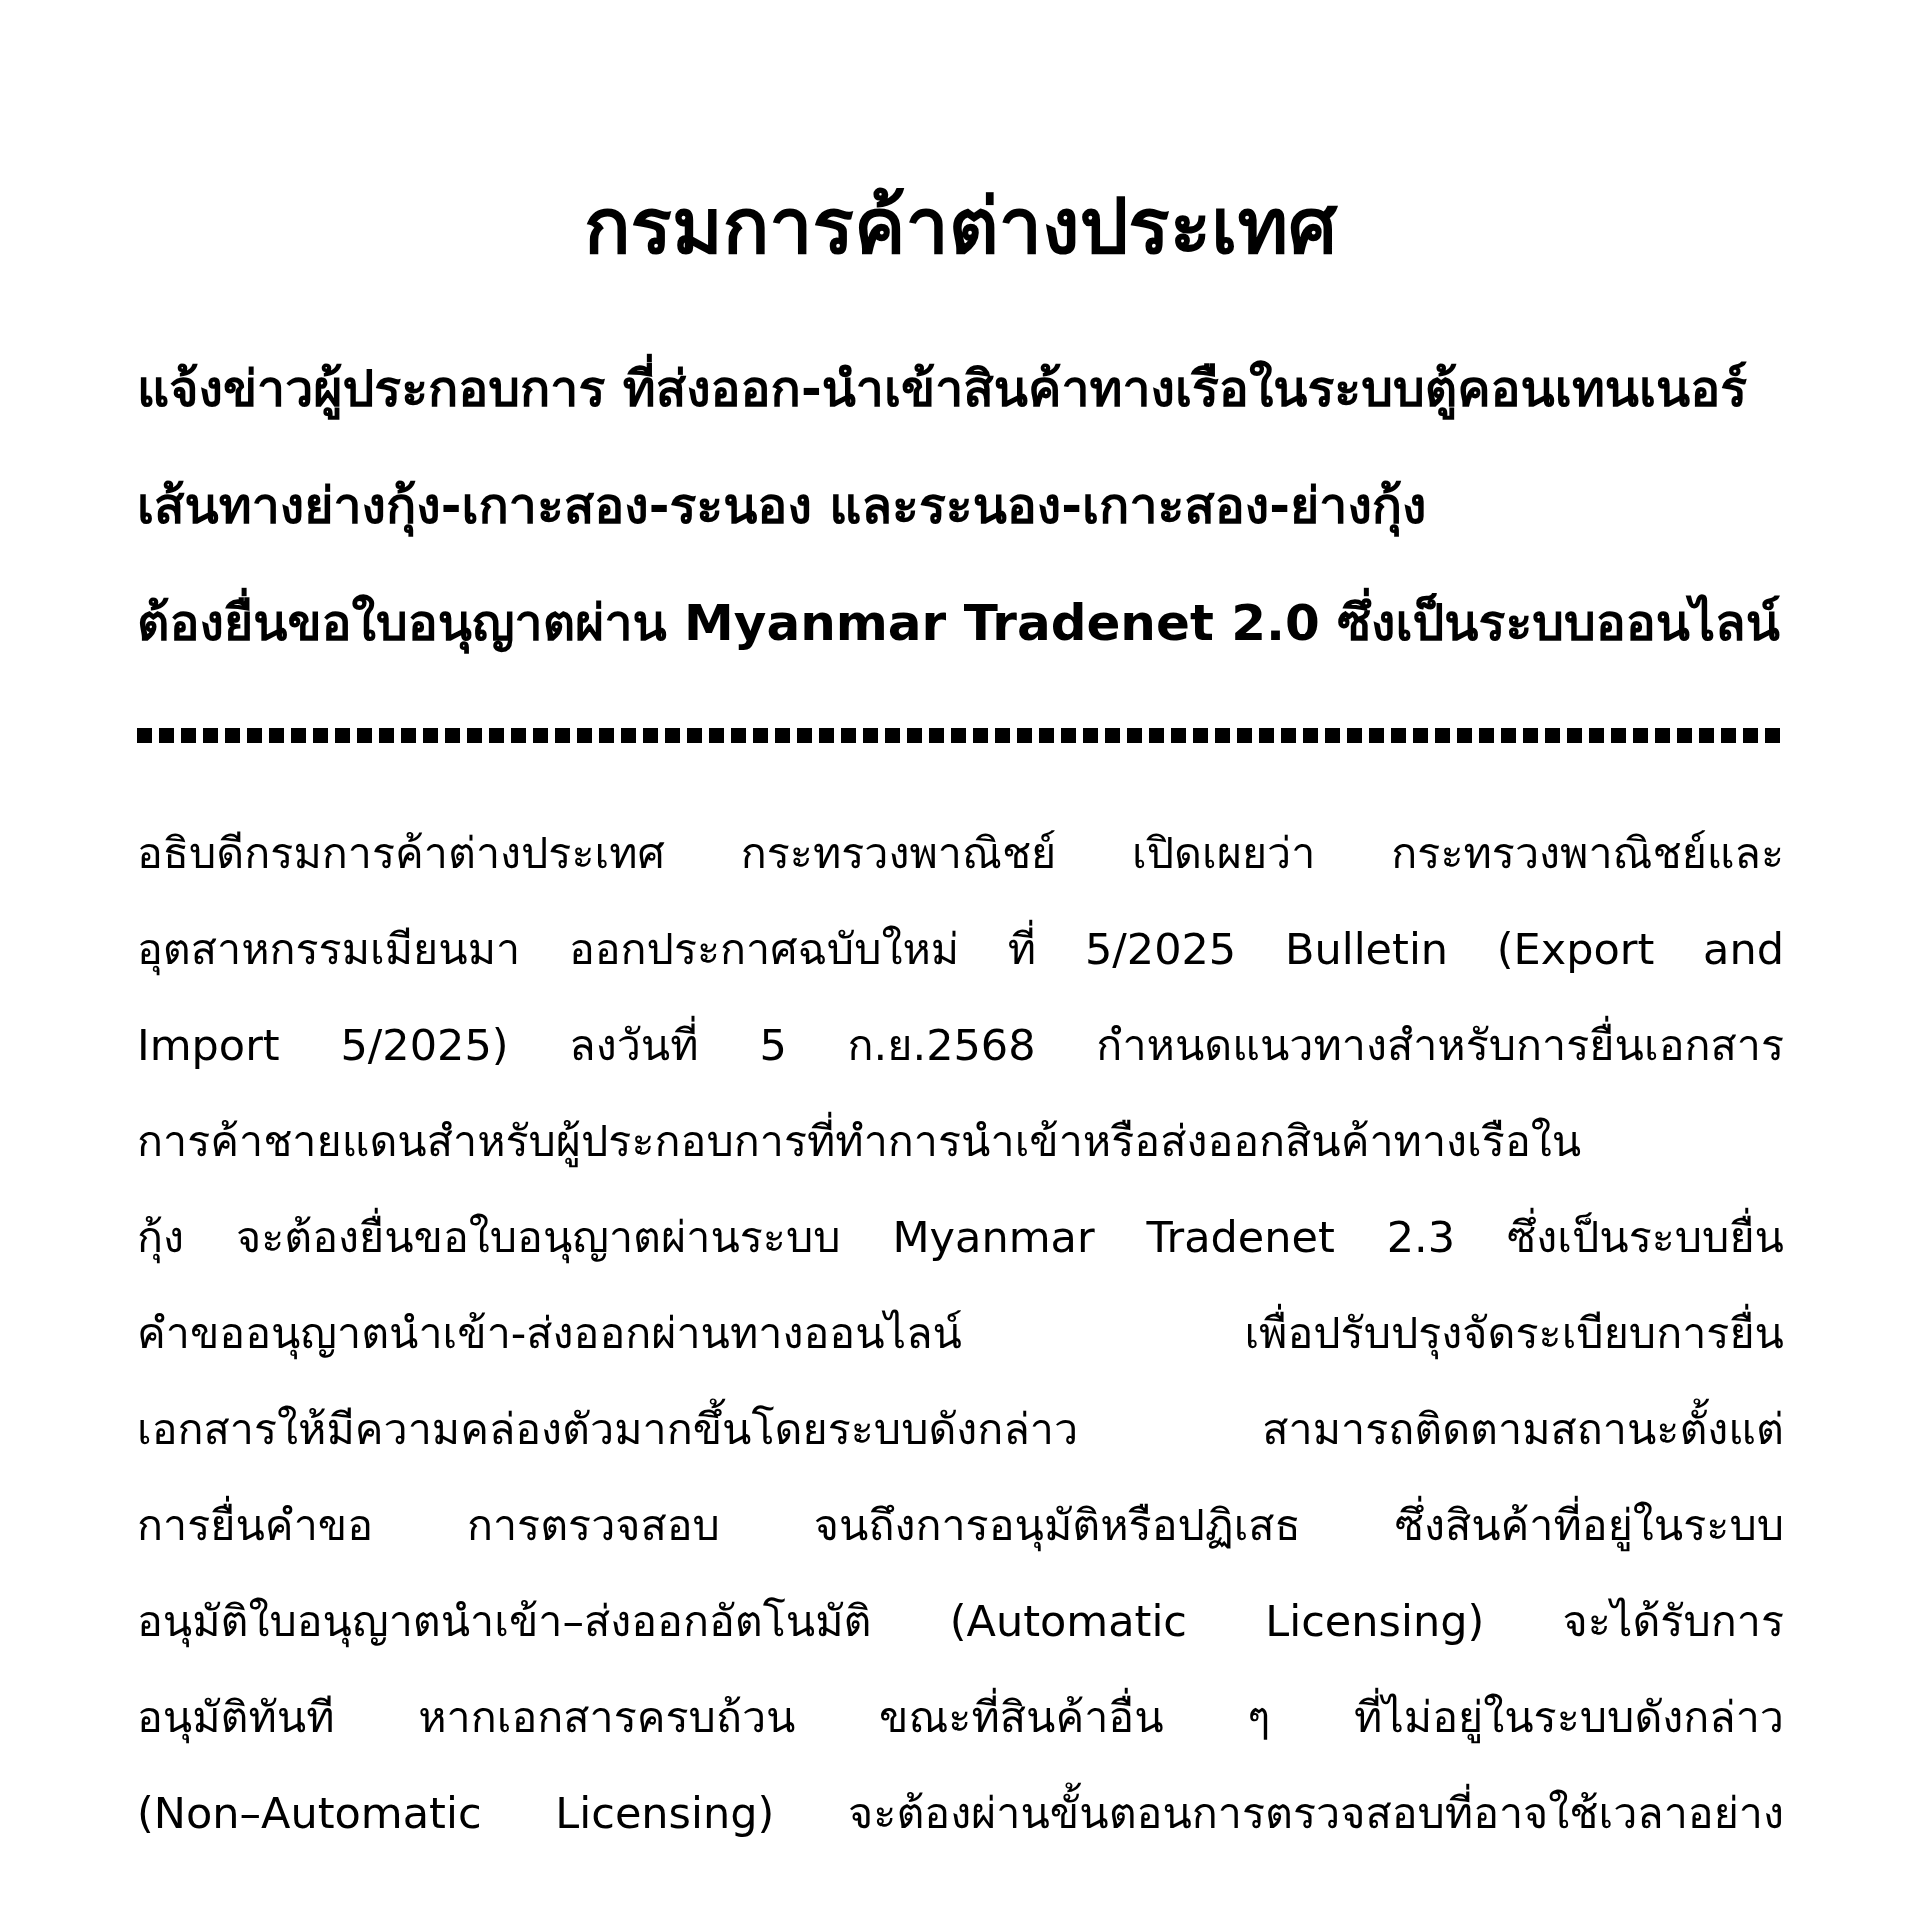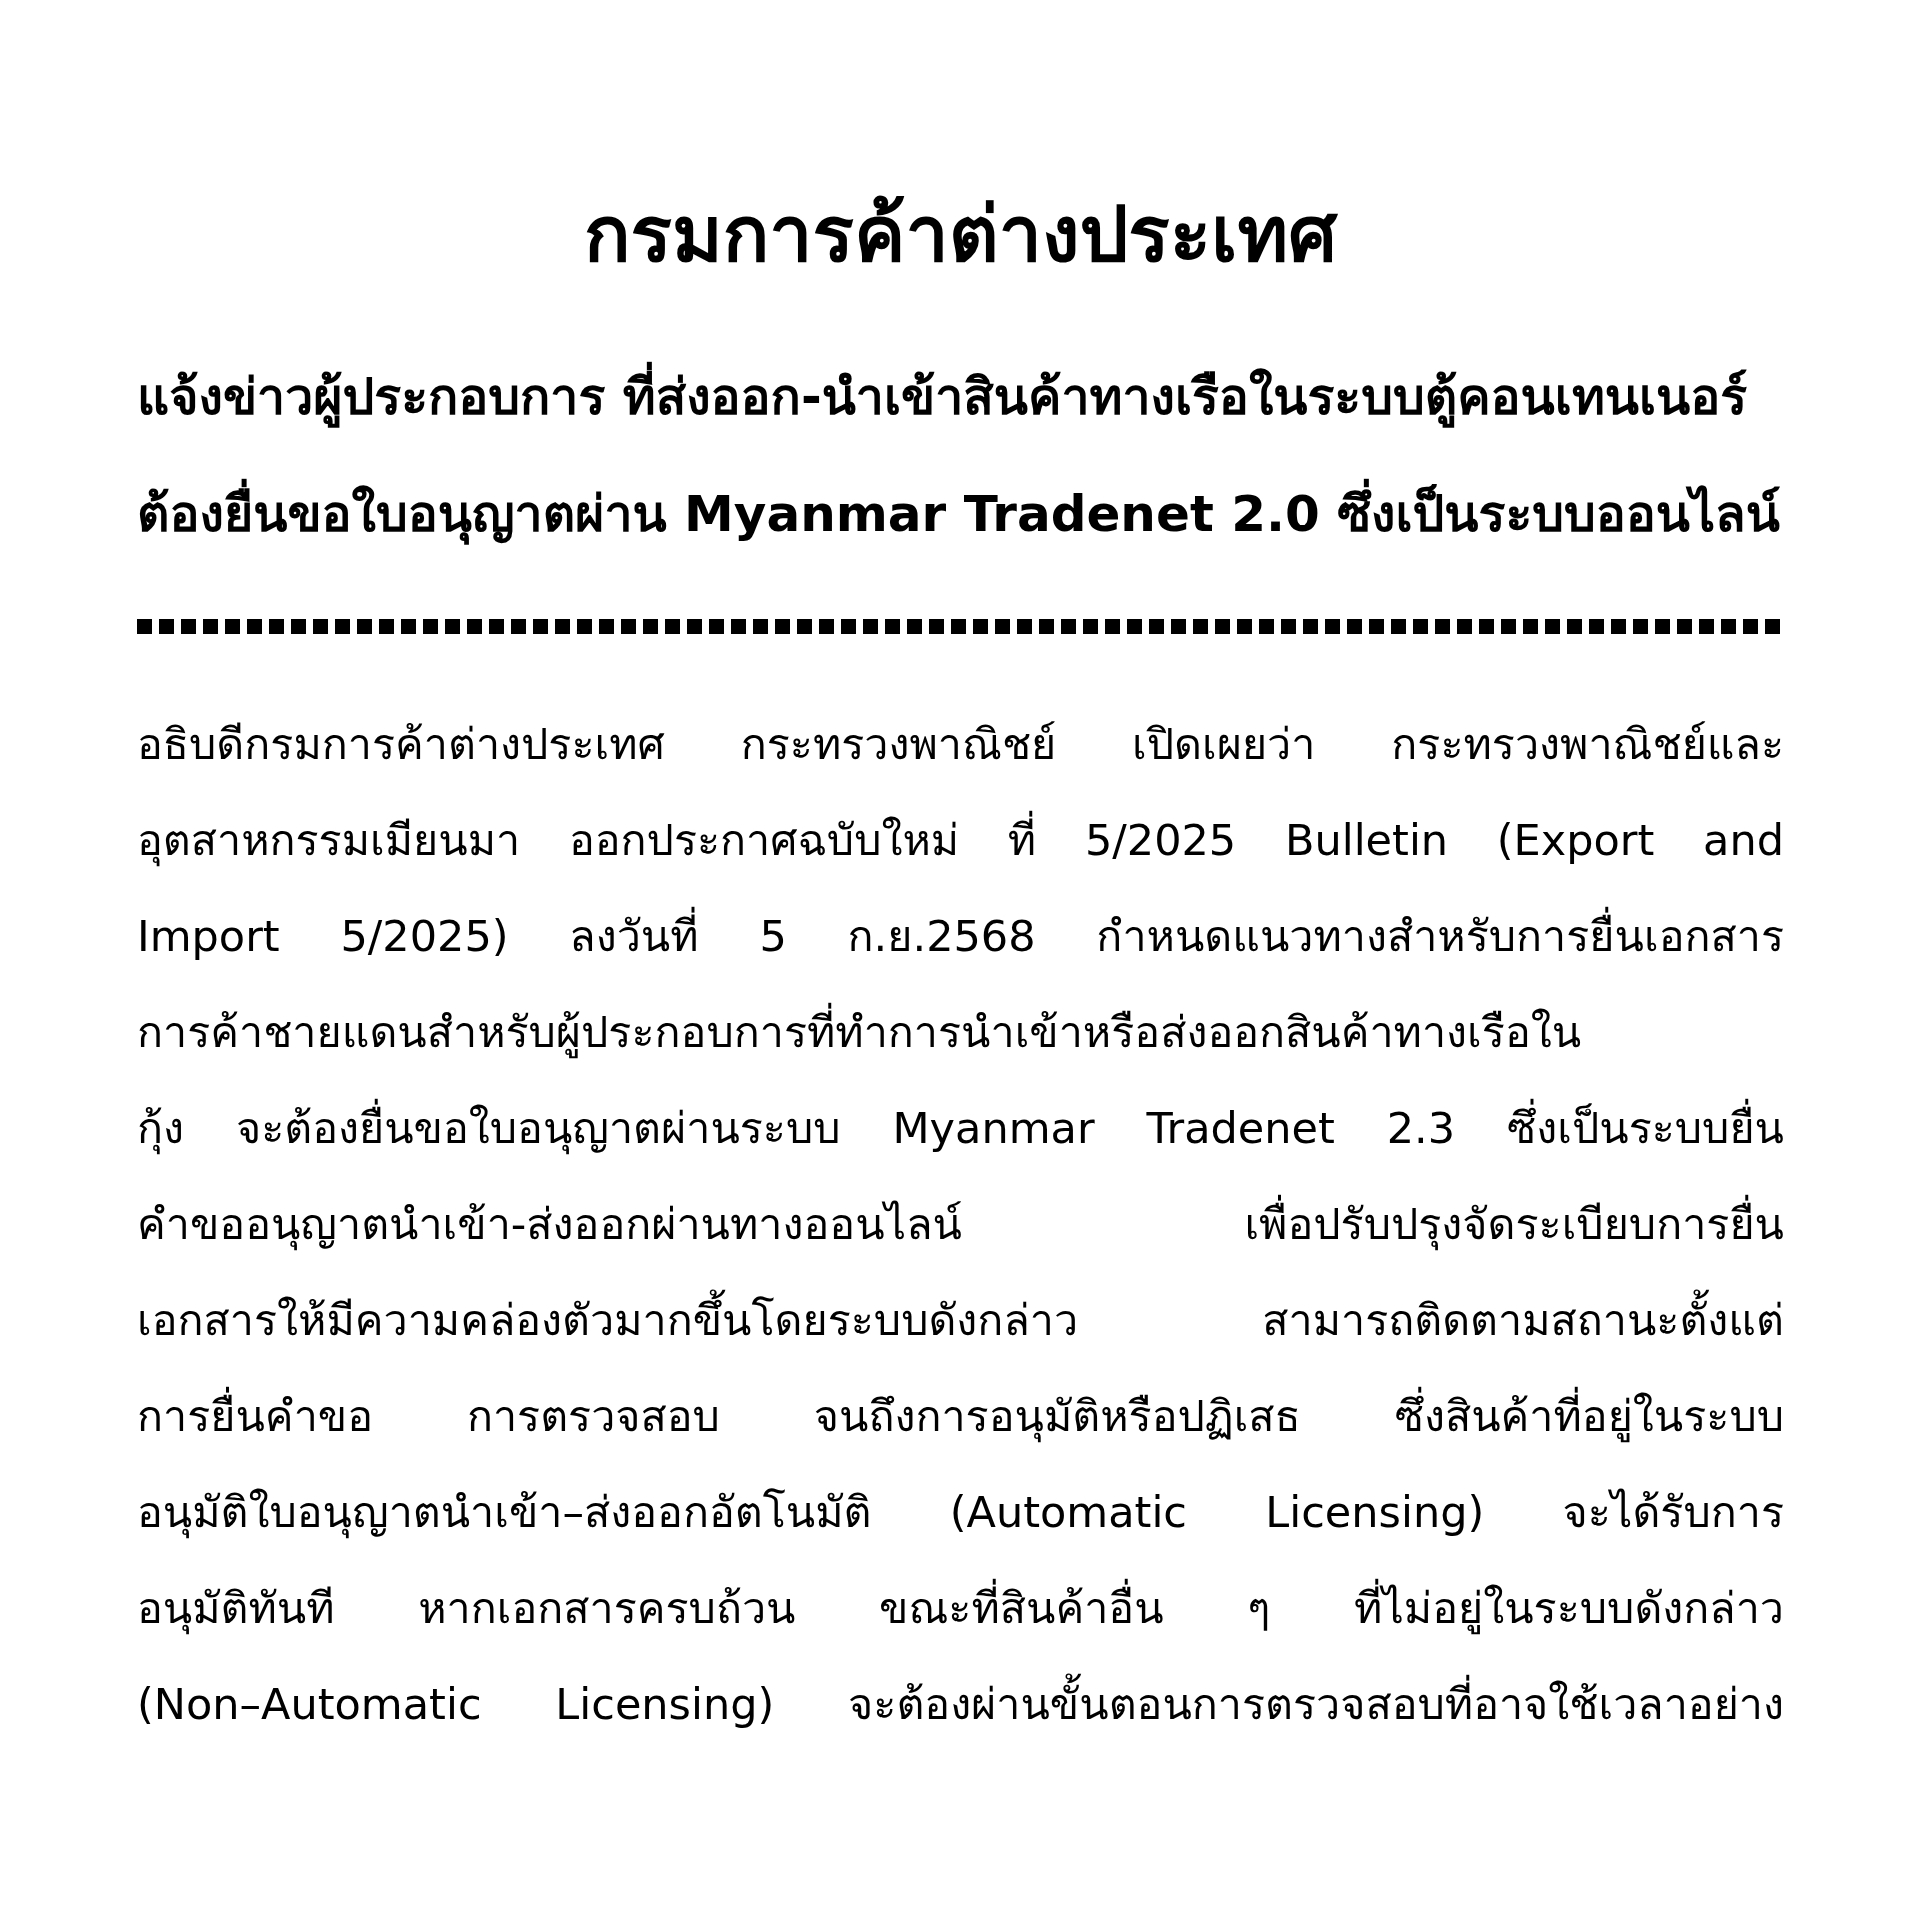--- a/index.html
+++ b/index.html
@@ -12,21 +12,21 @@
     width: 1911px;
     height: 2703px;
     background: #ffffff;
     color: #000000;
     font-family: "DejaVu Sans", "Liberation Sans", sans-serif;
     box-sizing: border-box;
     padding: 177px 127px 0 137px;
     overflow: hidden;
   }
   .title {
-    margin: 8px;
+    margin: 0;
     height: 100px;
     line-height: 100px;
     font-size: 77px;
     font-weight: bold;
     text-align: center;
     white-space: nowrap;
     overflow: hidden;
   }
   .subtitles {
     margin-top: 54px;
@@ -68,20 +68,21 @@
 </head>
 <body>
 
 <div class="page">
 
   <h1 class="title">กรมการค้าต่างประเทศ</h1>
 
   <div class="subtitles">
 
   <div class="subtitle-line">แจ้งข่าวผู้ประกอบการ ที่ส่งออก-นำเข้าสินค้าทางเรือในระบบตู้คอนเทนเนอร์</div>
+      <div class="subtitle-line">เส้นทางย่างกุ้ง-เกาะสอง-ระนอง และระนอง-เกาะสอง-ย่างกุ้ง</div>
       <div class="subtitle-line">ต้องยื่นขอใบอนุญาตผ่าน Myanmar Tradenet 2.0 ซึ่งเป็นระบบออนไลน์</div>
     </div>
 
   <div class="separator">------------------------------------------------------------------------------------------------------------------------------------------------------</div>
 
   <div class="body-text">
 
   <div class="body-line">อธิบดีกรมการค้าต่างประเทศ กระทรวงพาณิชย์ เปิดเผยว่า กระทรวงพาณิชย์และ</div>
       <div class="body-line">อุตสาหกรรมเมียนมา ออกประกาศฉบับใหม่ ที่ 5/2025 Bulletin (Export and</div>
       <div class="body-line">Import 5/2025) ลงวันที่ 5 ก.ย.2568 กำหนดแนวทางสำหรับการยื่นเอกสาร</div>

